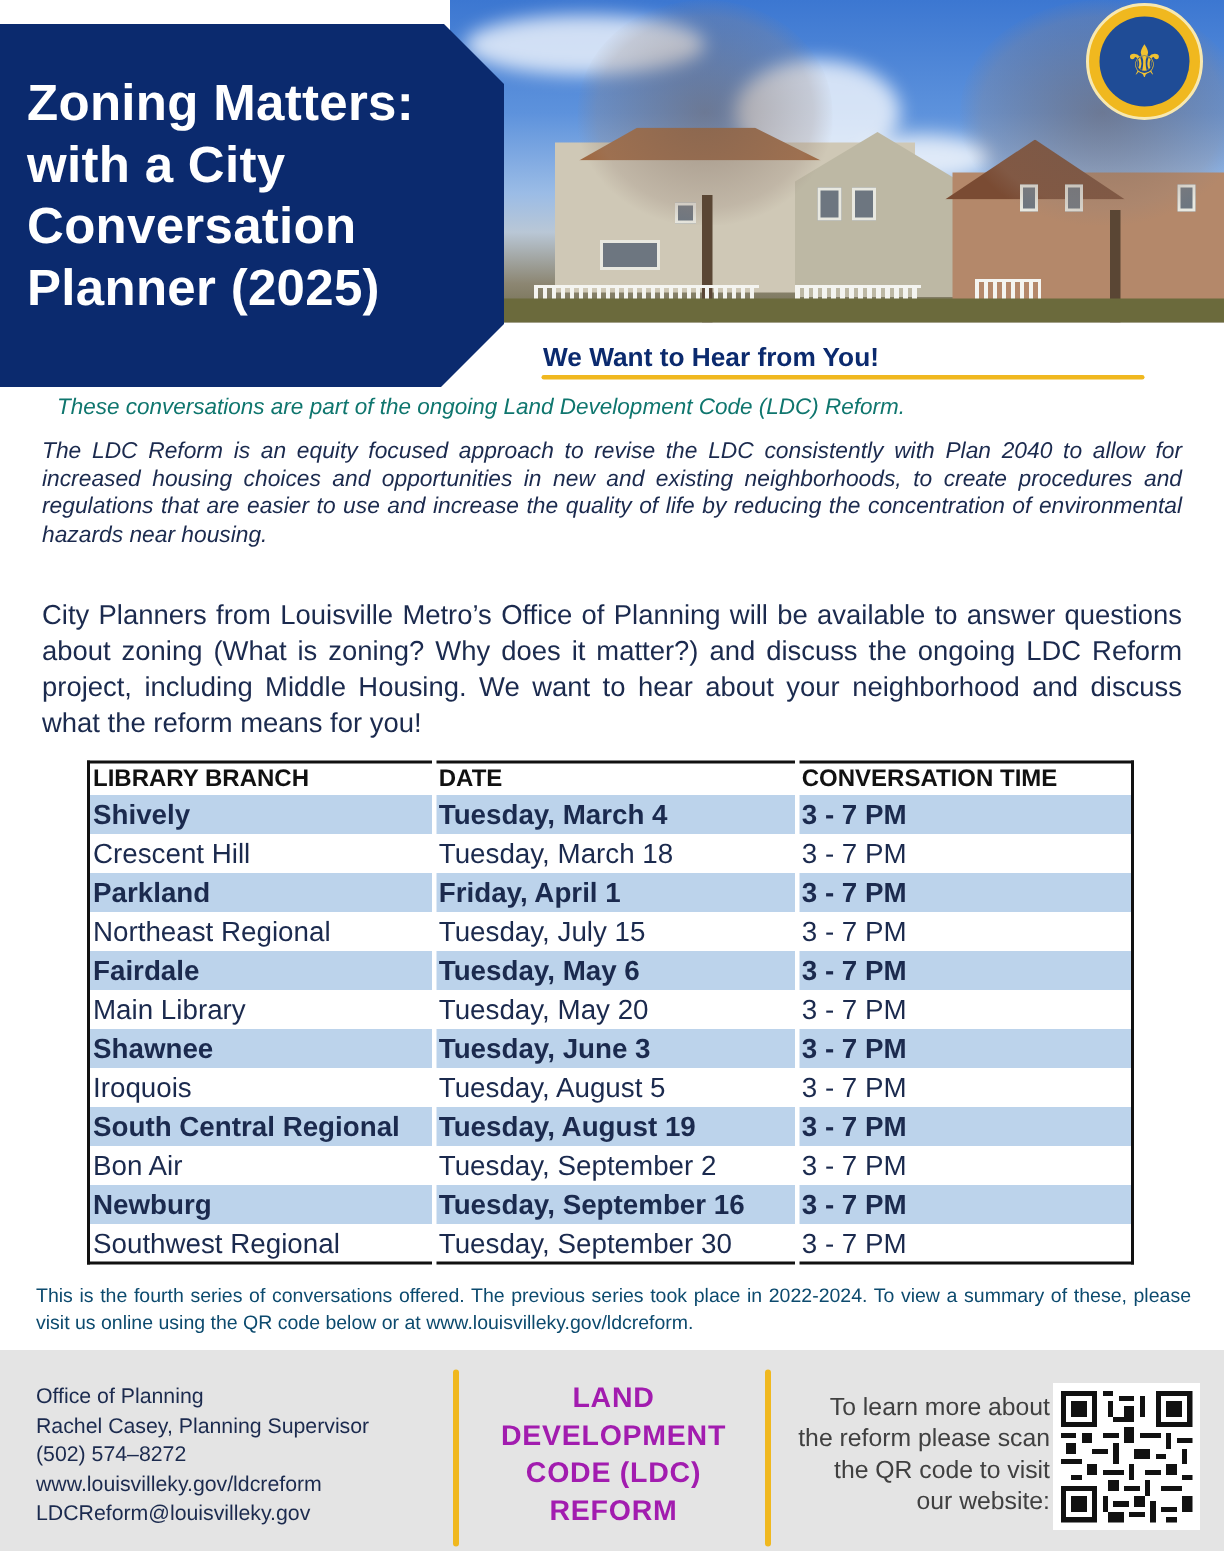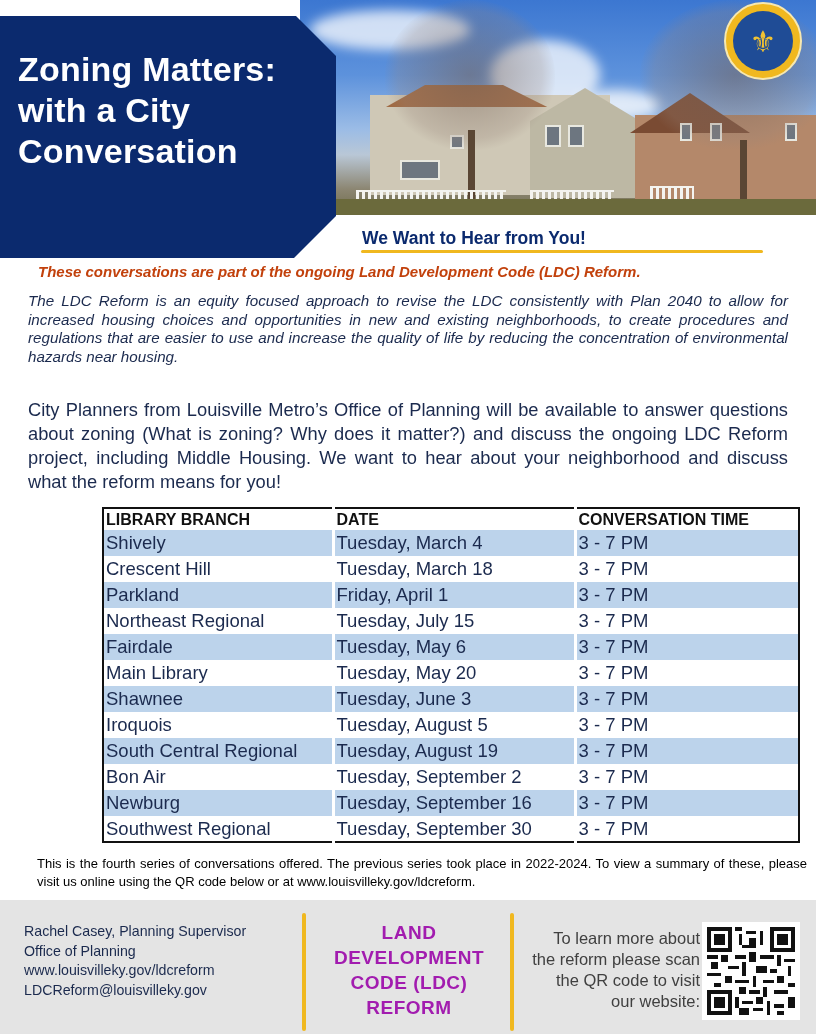--- a/index.html
+++ b/index.html
@@ -40,49 +40,49 @@
     }
 
     .hear {
       position: absolute; left: 362px; top: 228px; width: 400px; text-align: left;
       font-size: 17.5px; font-weight: bold; color: #0b2a6e;
     }
     .hear-underline { position: absolute; left: 361px; top: 250px; width: 402px; height: 3px; background: #f0b81f; border-radius: 2px; }
 
     .intro {
       position: absolute; left: 38px; top: 263px; width: 750px;
-      font-size: 15px; font-style: italic; font-weight: bold; color: #c2410c;
+      font-size: 15px; font-style: italic; font-weight: normal; color: #0f766e;
     }
     .ldc-para {
       position: absolute; left: 28px; top: 292px; width: 760px;
       font-size: 15.2px; font-style: italic; line-height: 18.5px; text-align: justify; color: #1b2a4e;
     }
     .planners {
       position: absolute; left: 28px; top: 398px; width: 760px;
       font-size: 18.3px; line-height: 24px; text-align: justify; color: #1b2a4e;
     }
 
     
     .schedule {
       position: absolute; left: 58px; top: 507px; width: 698px; border: 2px solid #111;
-      border-collapse: collapse; font-size: 18.5px; color: #1b2a4e; margin-left: 44px;
+      border-collapse: collapse; font-size: 18.5px; color: #1b2a4e;
     }
     .schedule th {
       text-align: left; font-size: 16px; font-weight: bold; color: #111; height: 22px; padding: 0 2px;
       background: #ffffff;
     }
     .schedule td { height: 26px; padding: 0 2px; white-space: nowrap; }
-    .schedule tr.alt td { background: #bcd3eb; }
+    .schedule tr.alt td { background: #bcd3eb; font-weight: bold; }
     .schedule td + td, .schedule th + th { border-left: 3px solid #ffffff; }
     .schedule .c1 { width: 230px; }
     .schedule .c2 { width: 242px; }
 
     .note {
-      position: absolute; left: 37px; top: 855px; width: 770px;
-      font-size: 13px; line-height: 18px; color: #000000; text-align: justify;
+      position: absolute; left: 24px; top: 855px; width: 770px;
+      font-size: 13px; line-height: 18px; color: #0c4a6e; text-align: justify;
     }
 
     
     .footer { position: absolute; left: 0; top: 900px; width: 816px; height: 134px; background: #e4e4e4; }
     .contact { position: absolute; left: 24px; top: 22px; font-size: 14.2px; line-height: 19.5px; color: #1b2a4e; }
     .gold-bar { position: absolute; top: 13px; width: 4px; height: 118px; background: #f0b81f; border-radius: 2px; }
     .ldc-title {
       position: absolute; left: 318px; top: 20px; width: 182px; text-align: center;
       font-size: 19px; font-weight: bold; line-height: 25px; color: #a21caf; letter-spacing: 0.5px;
     }
@@ -128,20 +128,21 @@
   <div class="seal-inner">
     <span>⚜</span>
   </div>
 </div>
 
 <div class="title-block">
   <h1 class="title-text">
     <div>Zoning Matters:</div>
     <div>with a City</div>
     <div>Conversation</div>
+    <div>Planner (2025)</div>
   </h1>
 </div>
 
 <div class="hear">We Want to Hear from You!</div>
 <div class="hear-underline"></div>
 
 <p class="intro">These conversations are part of the ongoing Land Development Code (LDC) Reform.</p>
 <p class="ldc-para">The LDC Reform is an equity focused approach to revise the LDC consistently with Plan 2040 to allow for increased housing choices and opportunities in new and existing neighborhoods, to create procedures and regulations that are easier to use and increase the quality of life by reducing the concentration of environmental hazards near housing.</p>
 <p class="planners">City Planners from Louisville Metro’s Office of Planning will be available to answer questions about zoning (What is zoning? Why does it matter?) and discuss the ongoing LDC Reform project, including Middle Housing. We want to hear about your neighborhood and discuss what the reform means for you!</p>
 
@@ -214,22 +215,23 @@
       <td>Tuesday, September 30</td>
       <td>3 - 7 PM</td>
     </tr>
   </tbody>
 </table>
 
 <p class="note">This is the fourth series of conversations offered. The previous series took place in 2022-2024. To view a summary of these, please visit us online using the QR code below or at www.louisvilleky.gov/ldcreform.</p>
 
 <div class="footer">
   <div class="contact">
+    <div>Office of Planning</div>
     <div>Rachel Casey, Planning Supervisor</div>
-    <div>Office of Planning</div>
+    <div>(502) 574–8272</div>
     <div>www.louisvilleky.gov/ldcreform</div>
     <div>LDCReform@louisvilleky.gov</div>
   </div>
 
   <div class="gold-bar" style="left:302px;"></div>
 
   <div class="ldc-title">
     <div>LAND</div>
     <div>DEVELOPMENT</div>
     <div>CODE (LDC)</div>

